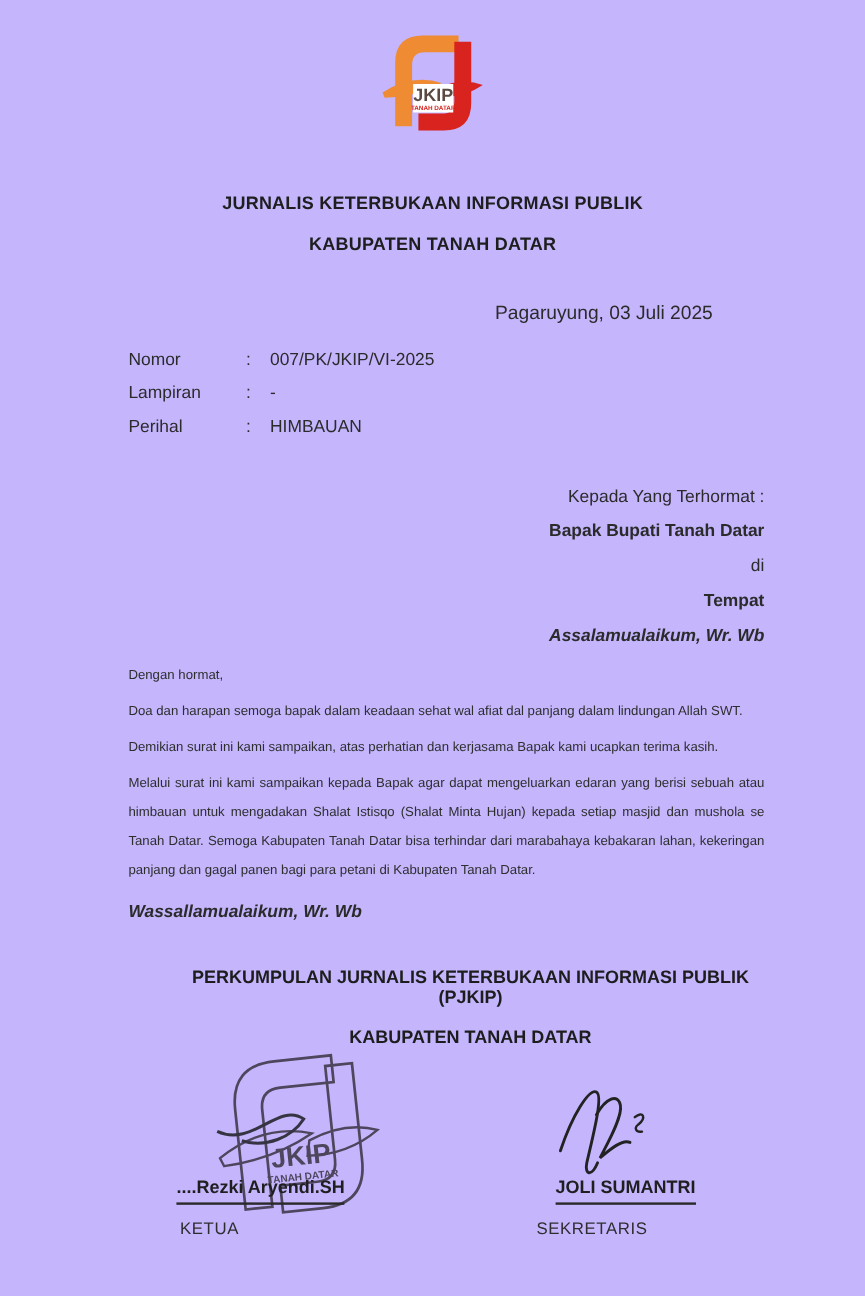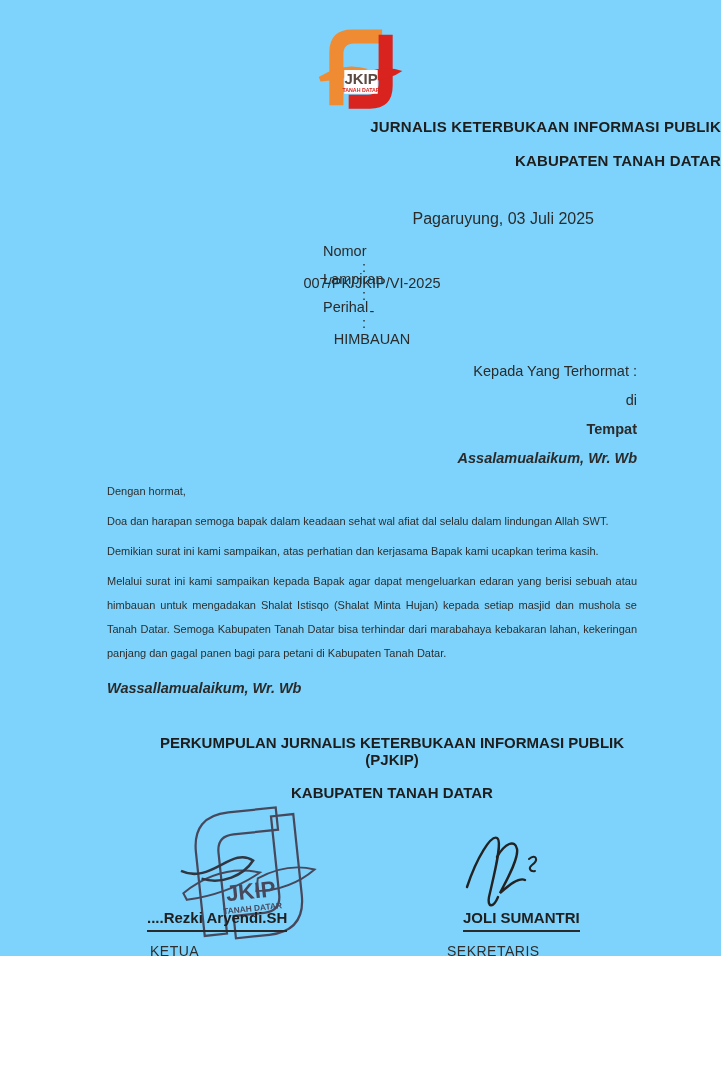--- a/index.html
+++ b/index.html
@@ -1,35 +1,35 @@
 <!DOCTYPE html>
 <html><head>
 <meta charset="utf-8">
 <style>
   * { margin:0; padding:0; box-sizing:border-box; }
   html,body { background:#ffffff; }
   .page {
     position:relative;
-    width:721px; height:956px;
-    background:#7dd3fc;
+    width:721px; height:1080px;
+    background:#c4b5fd;
     font-family:"Liberation Sans", sans-serif;
     color:#2b2b2b;
     overflow:hidden;
   }
   .logo-wrap { width:88px; margin:26px auto 0; }
-  .header { text-align:right; }
+  .header { text-align:center; margin-top:42px; }
   .header .h-line { font-weight:bold; font-size:15px; color:#1e1e1e; letter-spacing:.2px; }
   .header .h-line + .h-line { margin-top:17px; }
 
   .content { margin-left:107px; width:530px; }
 
   .date-line { text-align:right; padding-right:43px; margin-top:41px; font-size:16px; }
 
   .meta { margin-top:15px; }
-  .meta-row { display:flex; height:28px; align-items:center; font-size:14.5px;flex-direction:column; }
+  .meta-row { display:flex; height:28px; align-items:center; font-size:14.5px; }
   .meta-label { width:98px; }
   .meta-colon { width:20px; }
 
   .recipient { margin-top:30px; font-size:14.5px; line-height:29px;text-align:right; }
   .bold { font-weight:bold; }
   .bolditalic { font-weight:bold; font-style:italic; }
   .salutation { padding-left:3px; }
 
   .body-text { margin-top:5px; font-size:11px; line-height:24px; text-align:justify; color:#2e2e2e; }
   .body-text p { margin-top:6px; margin-bottom:0; }
@@ -95,28 +95,29 @@
       </div>
       <div class="meta-row">
         <span class="meta-label">Perihal</span>
         <span class="meta-colon">:</span>
         <span class="meta-value">HIMBAUAN</span>
       </div>
     </div>
 
     <div class="recipient">
       <div>Kepada Yang Terhormat :</div>
+      <div class="bold">Bapak Bupati Tanah Datar</div>
       <div>di</div>
       <div class="bold">Tempat</div>
       <div class="bolditalic salutation">Assalamualaikum, Wr. Wb</div>
     </div>
 
     <div class="body-text">
       <p class="greeting">Dengan hormat,</p>
-      <p>Doa dan harapan semoga bapak dalam keadaan sehat wal afiat dal selalu dalam lindungan Allah SWT.</p>
+      <p>Doa dan harapan semoga bapak dalam keadaan sehat wal afiat dal panjang dalam lindungan Allah SWT.</p>
       <p>Demikian surat ini kami sampaikan, atas perhatian dan kerjasama Bapak kami ucapkan terima kasih.</p>
       <p>Melalui surat ini kami sampaikan kepada Bapak agar dapat mengeluarkan edaran yang berisi sebuah atau himbauan untuk mengadakan Shalat Istisqo (Shalat Minta Hujan) kepada setiap masjid dan mushola se Tanah Datar.  Semoga Kabupaten Tanah Datar bisa terhindar dari marabahaya kebakaran lahan, kekeringan panjang dan gagal panen bagi para petani di Kabupaten Tanah Datar.</p>
     </div>
 
     <div class="closing bolditalic">Wassallamualaikum, Wr. Wb</div>
 
     <div class="org">
       <div class="o-line">PERKUMPULAN JURNALIS KETERBUKAAN INFORMASI PUBLIK (PJKIP)</div>
       <div class="o-line">KABUPATEN TANAH DATAR</div>
     </div>

